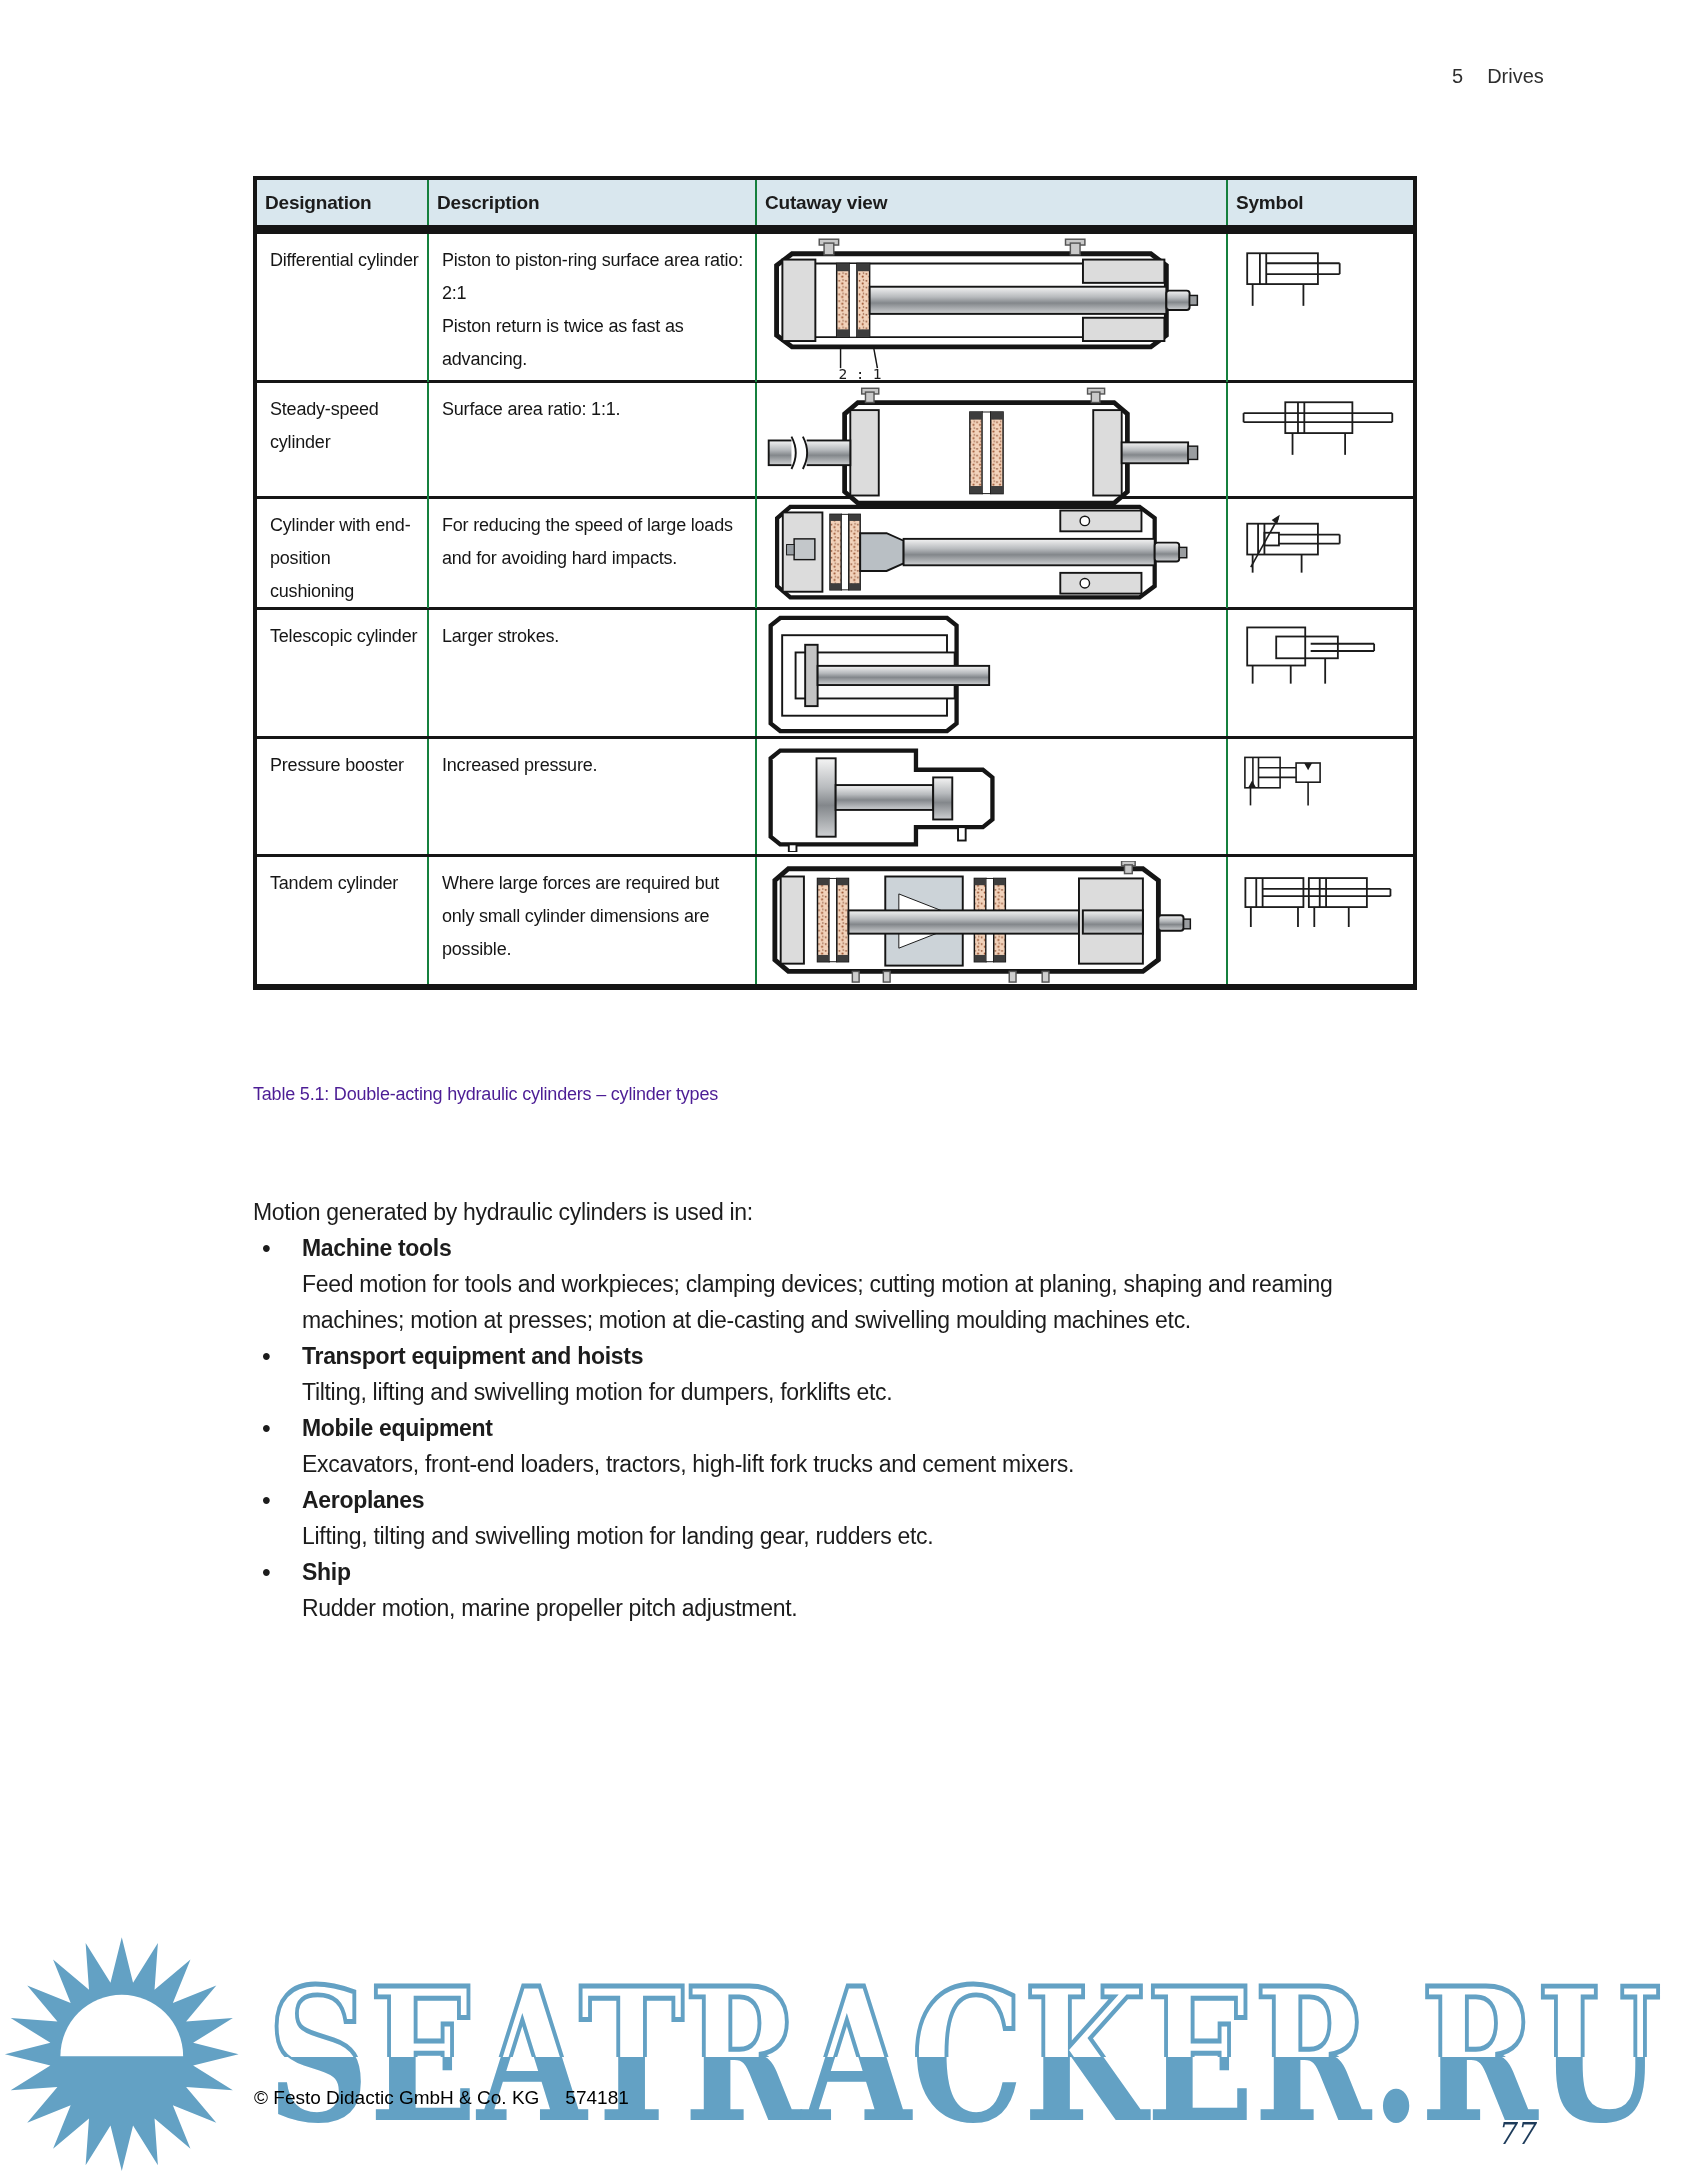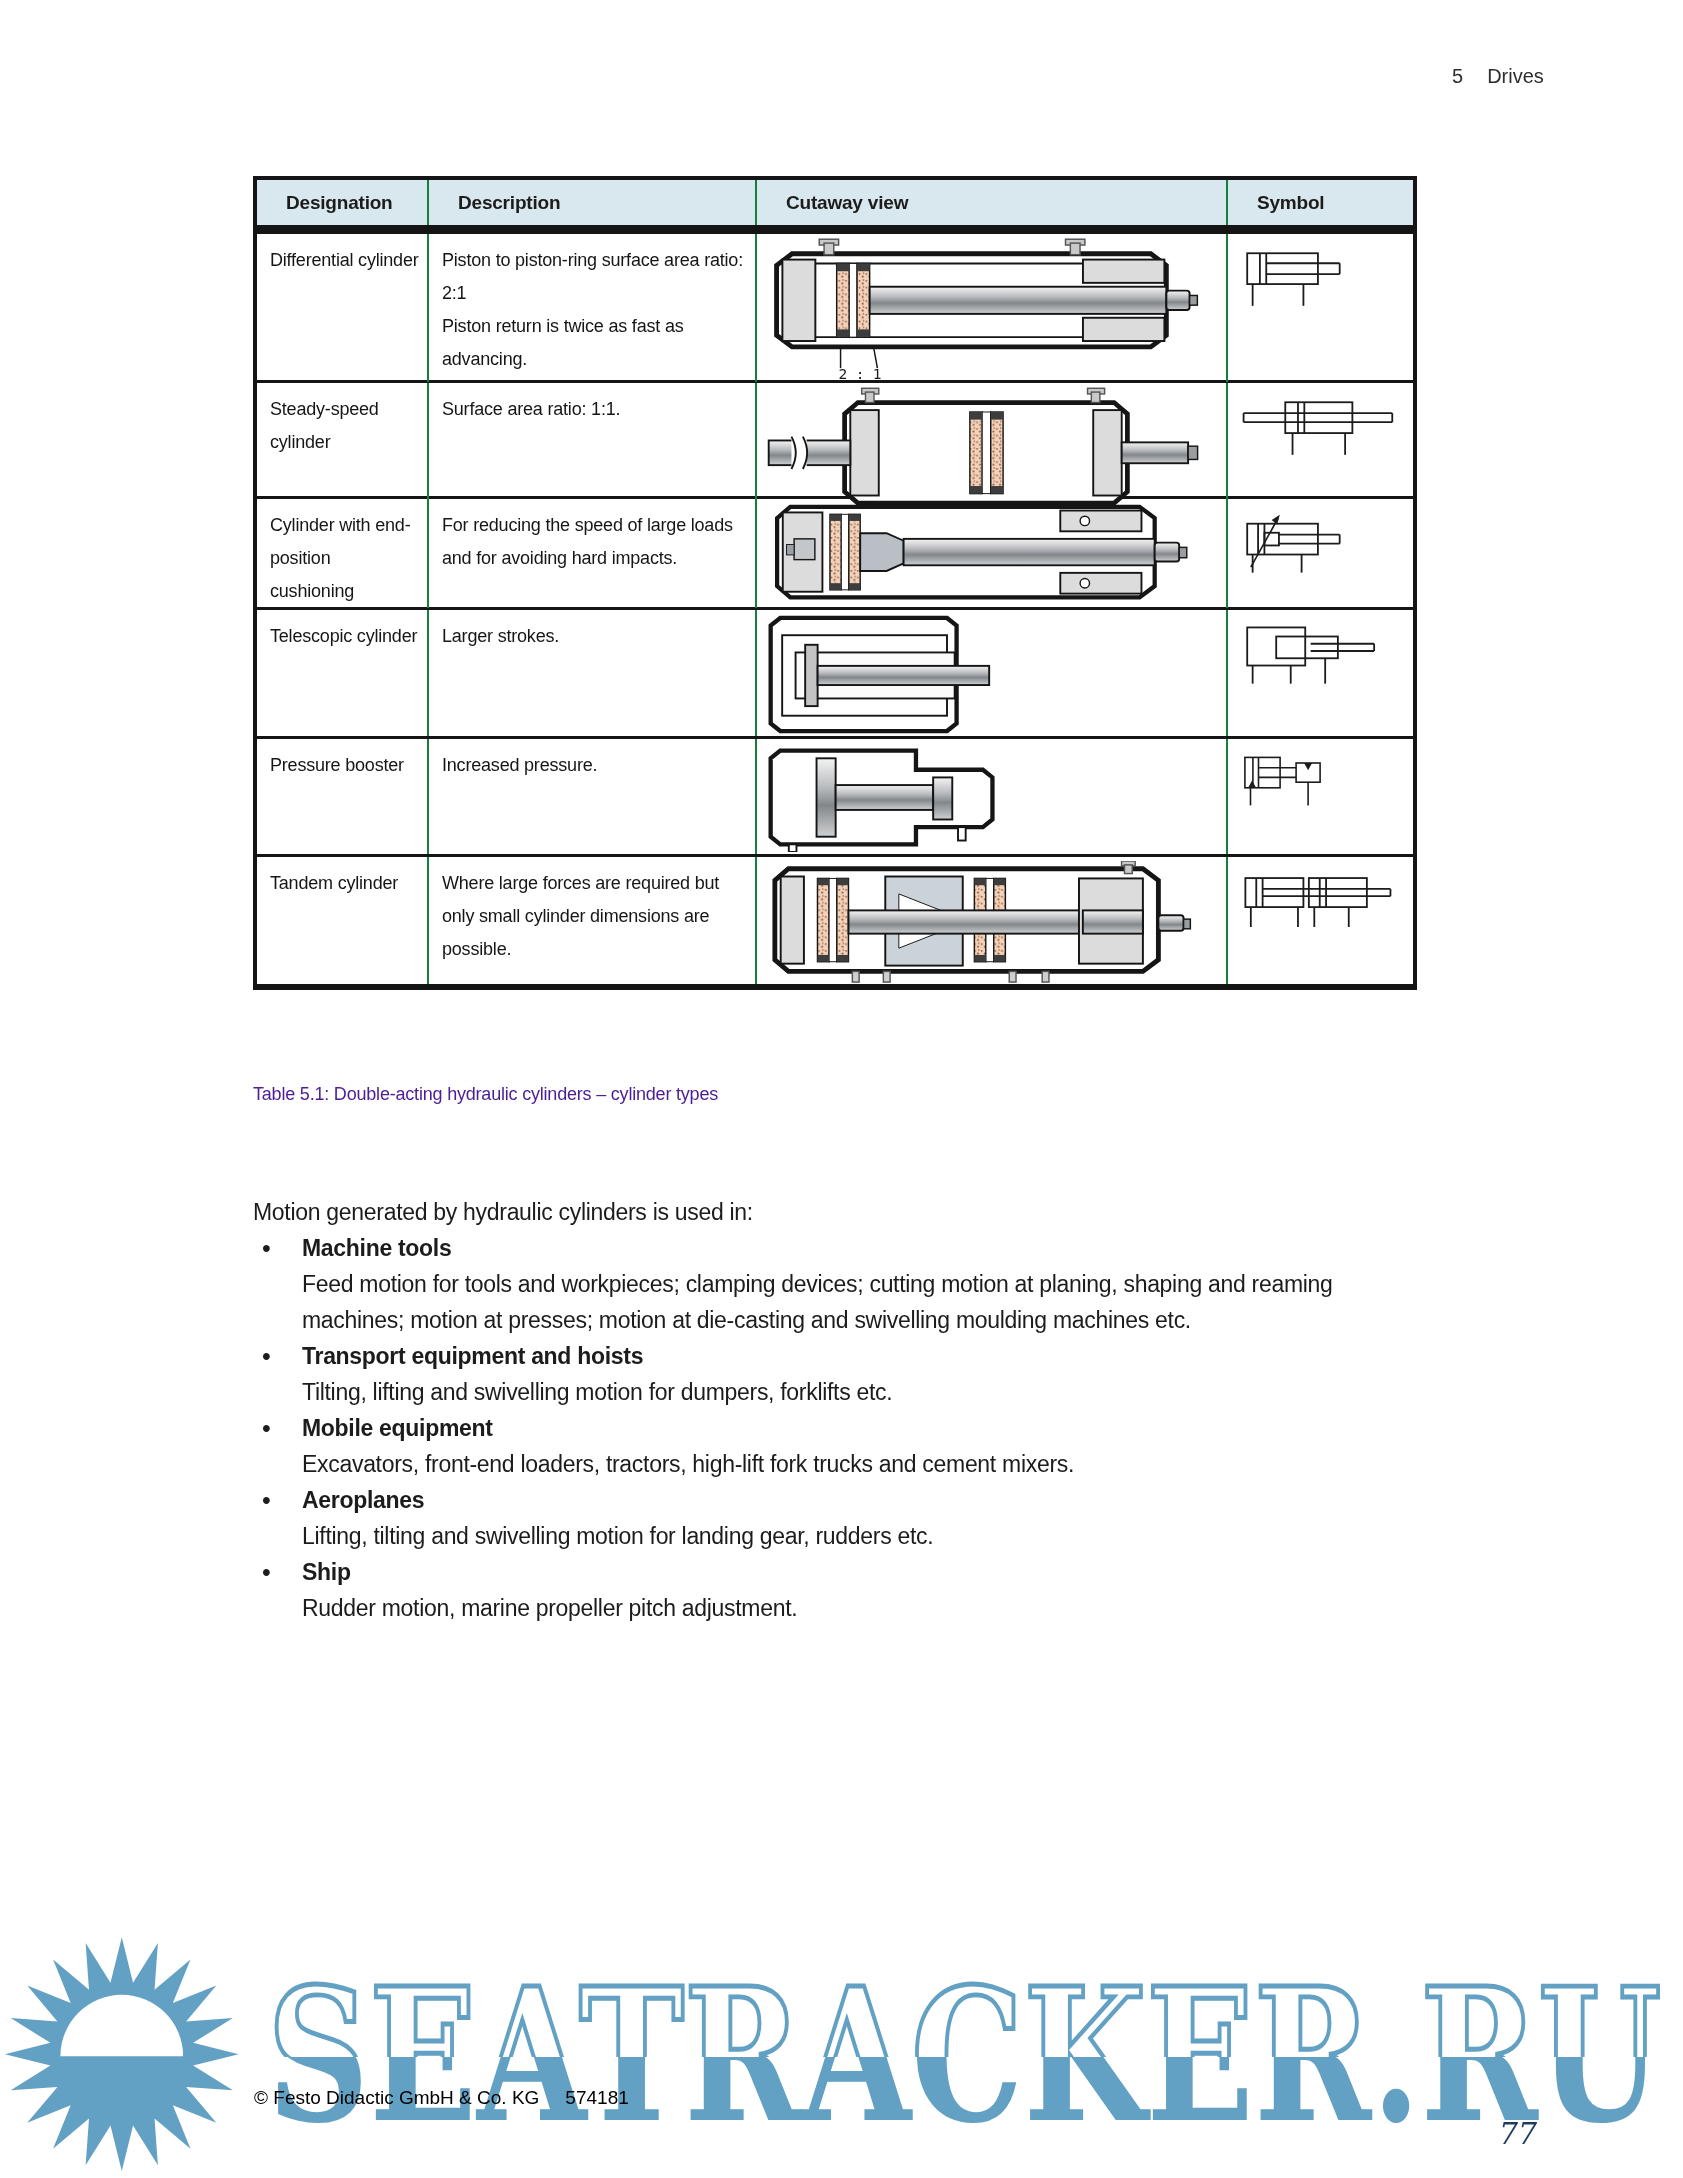--- a/index.html
+++ b/index.html
@@ -12,21 +12,21 @@
     font-family: "Liberation Sans", sans-serif;
     color: #1c1c1c;
   }
   
   .chap { position:absolute; left:1452px; top:65px; font-size:20px; color:#2e2e2e; display:flex; gap:24px; }
   
   .ftable { position:absolute; left:253px; top:176px; width:1164px; border:4px solid #151515; border-bottom-width:6px; background:#fff; }
   .trow { display:grid; grid-template-columns:170px 328px 471px 1fr; }
   .trow + .trow { border-top:3px solid #151515; }
   .thead { background:#d9e7ee; height:51px; border-bottom:6px solid #151515; }
-  .hcell { font-weight:bold; font-size:19px; display:flex; align-items:center; padding-left:29px; letter-spacing:-0.2px; }
+  .hcell { font-weight:bold; font-size:19px; display:flex; align-items:center; padding-left:8px; letter-spacing:-0.2px; }
   .hcell + .hcell, .cell + .cell { border-left:2px solid #15803d; }
   .cell { padding:10px 8px 0 13px; font-size:18px; line-height:33px; color:#161616; letter-spacing:-0.2px; }
   .ccut { padding:4px 0 0 6px; }
   .csym { padding:12px 0 0 10px; }
   .ccut svg, .csym svg { display:block; }
   .caption { position:absolute; left:253px; top:1084px; font-size:18px; color:#4c1d95; letter-spacing:-0.2px; }
   
   .body-block { position:absolute; left:253px; top:1194px; width:1158px; font-size:23px; line-height:36px; color:#1c1c1c; letter-spacing:-0.3px; }
   .intro { margin:0; }
   .blist { list-style:none; }

